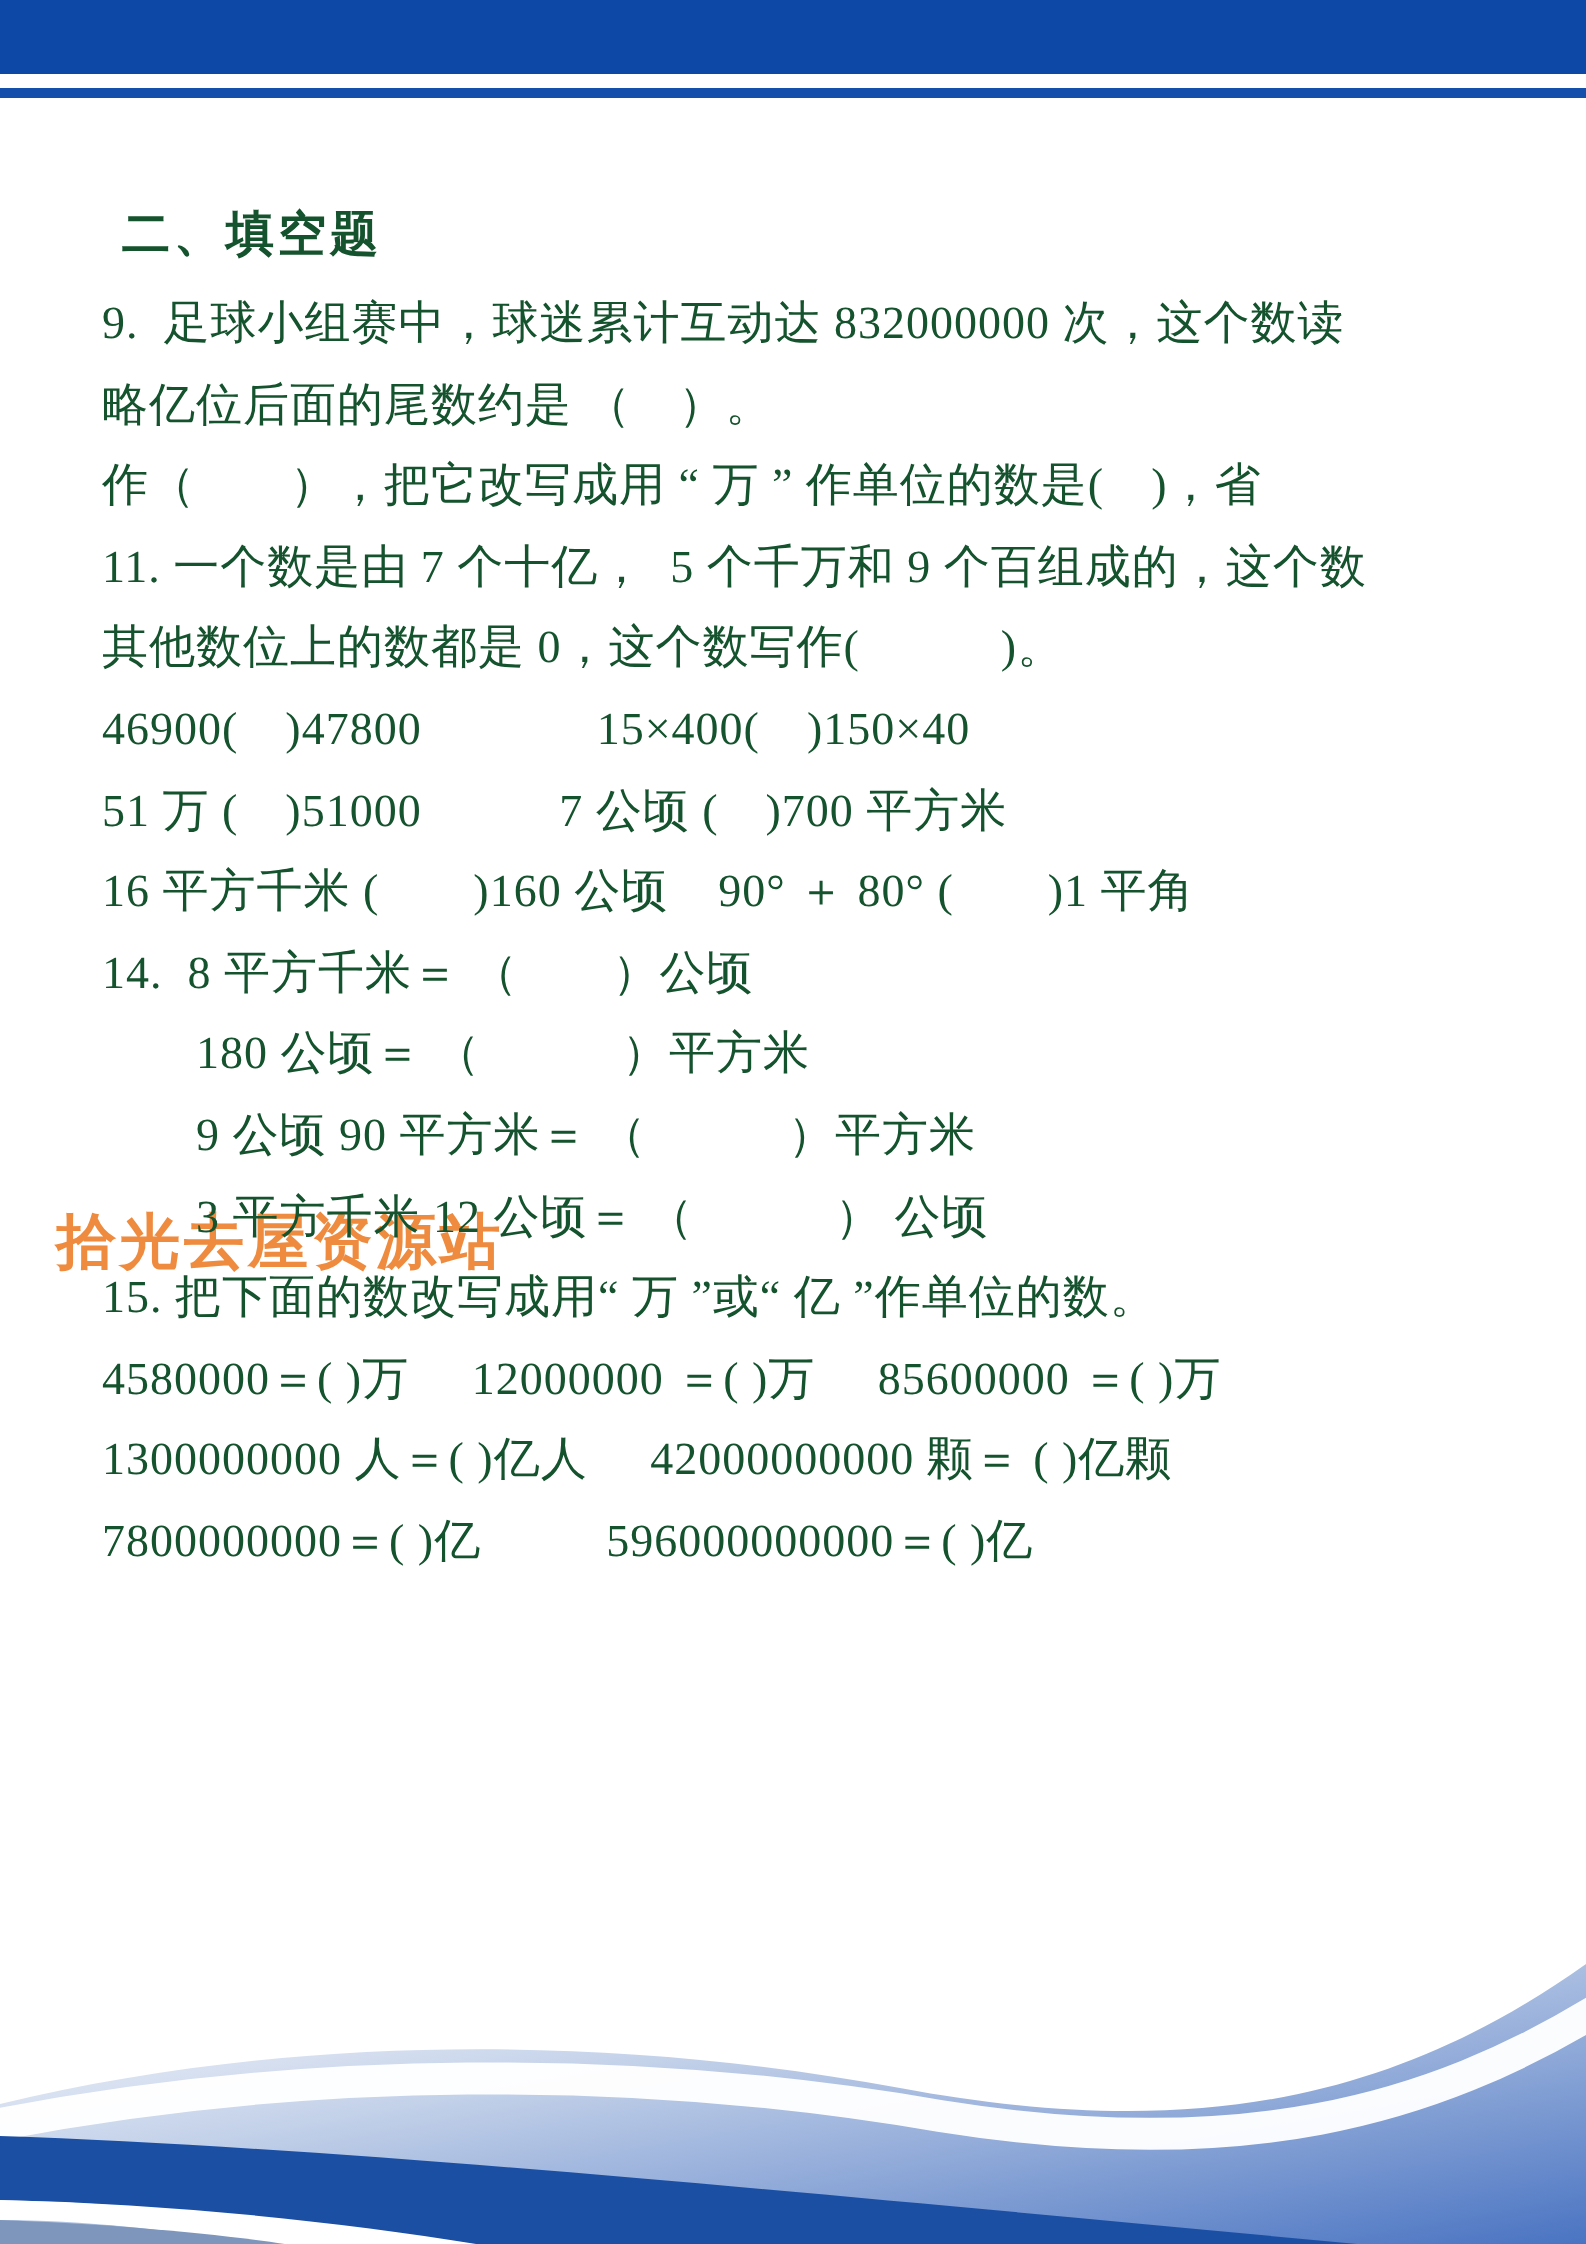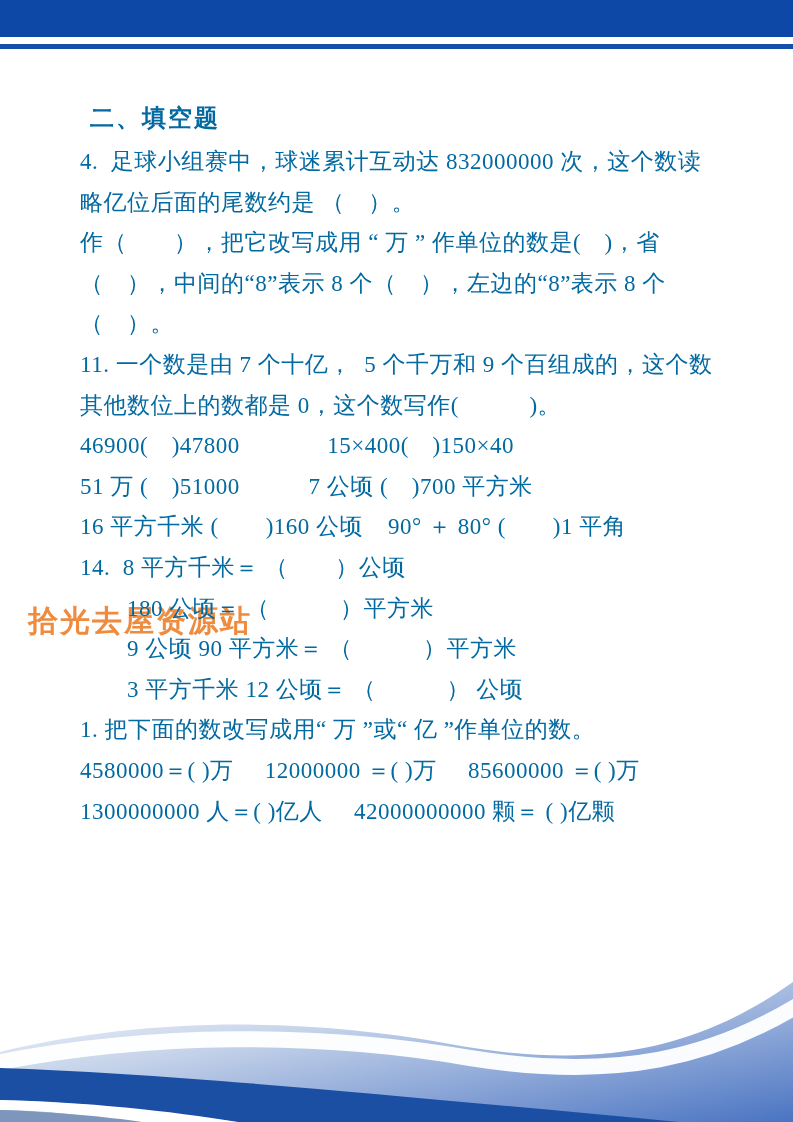--- a/index.html
+++ b/index.html
@@ -21,23 +21,23 @@
   }
   .top-banner{
     position:absolute;top:0;left:0;right:0;height:37px;
     background:var(--band-blue,#0d48a6);
   }
   .top-rule{
     position:absolute;top:44px;left:0;right:0;height:5px;
     background:var(--rule-blue,#1450ab);
   }
   .sheet{
-    position:absolute;top:96px;left:80px;right:44px;
+    position:absolute;top:96px;left:51px;right:44px;
     z-index:2;
-    color:#0369a1;
+    color:#14532d;
   }
   .section-title{
     font-size:24px;font-weight:bold;
     line-height:44px;
     letter-spacing:2px;
     margin:0 0 2px 10px;
   }
   .q-line{
     font-size:23px;
     line-height:40.6px;
@@ -66,36 +66,36 @@
 
 <div class="page">
 
   <div class="top-banner"></div>
   <div class="top-rule"></div>
 
   <div class="watermark">拾光去屋资源站</div>
 
   <div class="sheet">
     <div class="section-title">二、填空题</div>
-    <div class="q-line">4.  足球小组赛中，球迷累计互动达 832000000 次，这个数读</div>
+    <div class="q-line">9.  足球小组赛中，球迷累计互动达 832000000 次，这个数读</div>
     <div class="q-line">略亿位后面的尾数约是 （　）。</div>
     <div class="q-line">作（　　），把它改写成用 “ 万 ” 作单位的数是(　)，省</div>
-    <div class="q-line">（　），中间的“8”表示 8 个（　），左边的“8”表示 8 个（　）。</div>
     <div class="q-line">11. 一个数是由 7 个十亿，  5 个千万和 9 个百组成的，这个数</div>
     <div class="q-line">其他数位上的数都是 0，这个数写作(　　　)。</div>
     <div class="q-line">46900(　)47800              15×400(　)150×40</div>
     <div class="q-line">51 万 (　)51000           7 公顷 (　)700 平方米</div>
     <div class="q-line">16 平方千米 (　　)160 公顷    90° ＋ 80° (　　)1 平角</div>
     <div class="q-line">14.  8 平方千米＝ （　　）公顷</div>
     <div class="q-line">　　180 公顷＝ （　　　）平方米</div>
     <div class="q-line">　　9 公顷 90 平方米＝ （　　　）平方米</div>
     <div class="q-line">　　3 平方千米 12 公顷＝ （　　　） 公顷</div>
-    <div class="q-line">1. 把下面的数改写成用“ 万 ”或“ 亿 ”作单位的数。</div>
+    <div class="q-line">15. 把下面的数改写成用“ 万 ”或“ 亿 ”作单位的数。</div>
     <div class="q-line">4580000＝( )万     12000000 ＝( )万     85600000 ＝( )万</div>
     <div class="q-line">1300000000 人＝( )亿人     42000000000 颗＝ ( )亿颗</div>
+    <div class="q-line">7800000000＝( )亿          596000000000＝( )亿</div>
   </div>
 
   <svg class="bottom-waves" viewBox="0 0 793 170" preserveAspectRatio="none" xmlns="http://www.w3.org/2000/svg">
     <defs>
       <linearGradient id="gLight" x1="0%" y1="0%" x2="100%" y2="100%">
         <stop offset="0" stop-color="#ffffff"></stop>
         <stop offset="0.38" stop-color="#c3d1e9"></stop>
         <stop offset="1" stop-color="#4a74c2"></stop>
       </linearGradient>
     </defs>

